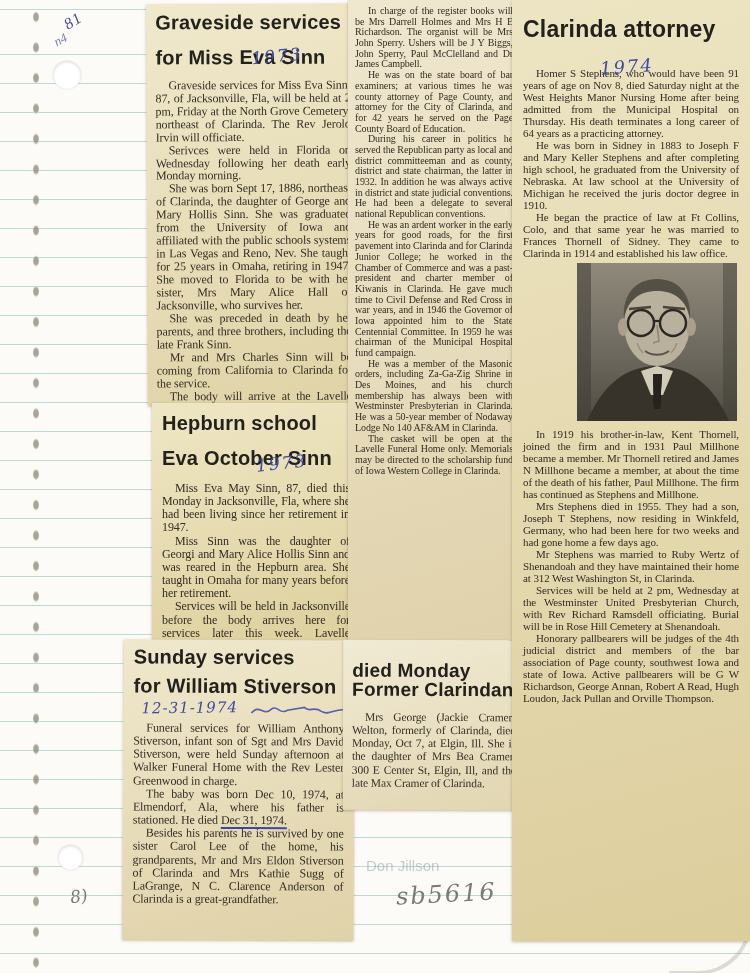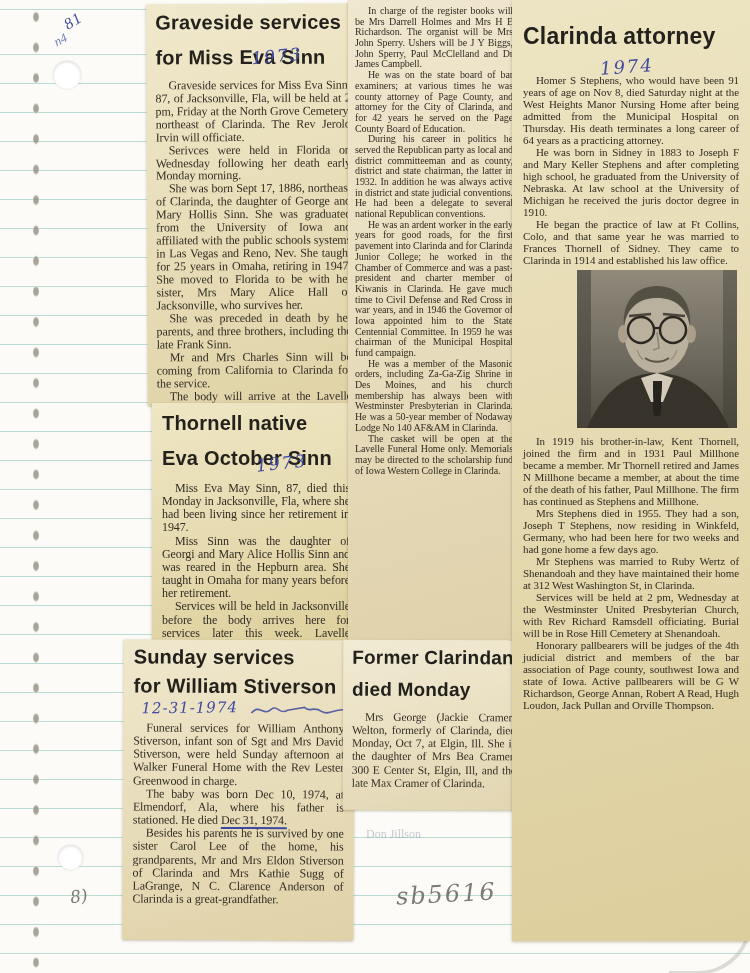--- a/index.html
+++ b/index.html
@@ -67,21 +67,21 @@
   .clip-d{left:348px; top:0px; width:172px; height:661px; background-color:#e9debc; padding:6px 7px 4px;}
   .clip-d .body{font-size:10px; line-height:1.07; letter-spacing:-.1px;}
 
   .clip-e{left:343px; top:640px; width:182px; height:170px; background-color:#ece3c4; padding:8px 9px 6px; transform:rotate(.2deg);}
   .clip-e .t{font-size:19px;}
   .clip-e .t2{margin-top:13px;}
   .clip-e .body{margin-top:11px; font-size:11.5px; line-height:1.15; letter-spacing:-.1px;}
 
   .clip-f{left:512px; top:0px; width:238px; height:941px; background-color:#e6daac; padding:9px 11px 10px;}
   .clip-f .t{font-size:23px;}
-  .clip-f .t2{margin-top:16px;}
+  .clip-f .t2{margin-top:9px;}
   .clip-f .body{font-size:11px; line-height:1.09; letter-spacing:-.1px;}
   .clip-f .body1{margin-top:26px;}
   .clip-f .body2{margin-top:7px;}
   .photo{display:block; width:160px; height:158px; margin:4px 2px 3px auto;}
   .photo-caption{
     margin-top:4px; font-weight:bold; font-size:12px; line-height:1.15;
     text-align:left; color:#2a2720;
   }
 
   
@@ -98,23 +98,23 @@
   .scribble{position:absolute;}
   .pencil{
     position:absolute; font-family:"DejaVu Serif","Liberation Serif",serif;
     font-style:italic; color:#7d7a73; white-space:nowrap;
   }
   .mark-81{left:64px; top:12px; font-size:16px; color:#3f4aa0; transform:rotate(-32deg); font-style:italic; position:absolute; letter-spacing:1px;}
   .mark-n4{left:54px; top:32px; font-size:13px; color:#5560ab; opacity:.8; transform:rotate(-28deg); font-style:italic; position:absolute;}
   .mark-8p{left:70px; top:886px; font-size:17px; transform:rotate(-8deg);}
   .mark-sb{left:396px; top:880px; font-size:24px; letter-spacing:2px; transform:rotate(-3deg);}
   .bleed{
-    position:absolute; left:366px; top:827px; font-size:12px;
+    position:absolute; left:366px; top:857px; font-size:15px;
     color:rgba(100,112,138,.35); filter:blur(.4px);
-    font-family:Liberation Serif, serif;
+    font-family:Liberation Sans, sans-serif;
   }
 </style>
 </head>
 <body>
 
 <div id="page">
   <div class="rules"></div>
   <div class="spiral"></div>
   <div class="punch-hole hole-top"></div>
   <div class="punch-hole hole-bottom"></div>
@@ -134,21 +134,21 @@
       <p>Graveside services for Miss Eva Sinn, 87, of Jacksonville, Fla, will be held at 2 pm, Friday at the North Grove Cemetery, northeast of Clarinda. The Rev Jerold Irvin will officiate.</p>
       <p>Serivces were held in Florida on Wednesday following her death early Monday morning.</p>
       <p>She was born Sept 17, 1886, northeast of Clarinda, the daughter of George and Mary Hollis Sinn. She was graduated from the University of Iowa and affiliated with the public schools systems in Las Vegas and Reno, Nev. She taught for 25 years in Omaha, retiring in 1947. She moved to Florida to be with her sister, Mrs Mary Alice Hall of Jacksonville, who survives her.</p>
       <p>She was preceded in death by her parents, and three brothers, including the late Frank Sinn.</p>
       <p>Mr and Mrs Charles Sinn will be coming from California to Clarinda for the service.</p>
       <p>The body will arrive at the Lavelle Funeral Home Thursday evening.</p>
     </div>
   </div>
 
   <div class="clip clip-b">
-    <div class="headline t t1">Thornell native</div>
+    <div class="headline t t1">Hepburn school</div>
     <div class="headline t t2">Eva October Sinn</div>
     <span class="hand hand-year hand-b">1973</span>
     <div class="body">
       <p>Miss Eva May Sinn, 87, died this Monday in Jacksonville, Fla, where she had been living since her retirement in 1947.</p>
       <p>Miss Sinn was the daughter of Georgi and Mary Alice Hollis Sinn and was reared in the Hepburn area. She taught in Omaha for many years before her retirement.</p>
       <p>Services will be held in Jacksonville before the body arrives here for services later this week. Lavelle Funeral Home is in charge.</p>
     </div>
   </div>
 
   <div class="clip clip-c">
@@ -172,22 +172,22 @@
       <p>In charge of the register books will be Mrs Darrell Holmes and Mrs H E Richardson. The organist will be Mrs John Sperry. Ushers will be J Y Biggs, John Sperry, Paul McClelland and Dr James Campbell.</p>
       <p>He was on the state board of bar examiners; at various times he was county attorney of Page County, and attorney for the City of Clarinda, and for 42 years he served on the Page County Board of Education.</p>
       <p>During his career in politics he served the Republican party as local and district committeeman and as county, district and state chairman, the latter in 1932. In addition he was always active in district and state judicial conventions. He had been a delegate to several national Republican conventions.</p>
       <p>He was an ardent worker in the early years for good roads, for the first pavement into Clarinda and for Clarinda Junior College; he worked in the Chamber of Commerce and was a past-president and charter member of Kiwanis in Clarinda. He gave much time to Civil Defense and Red Cross in war years, and in 1946 the Governor of Iowa appointed him to the State Centennial Committee. In 1959 he was chairman of the Municipal Hospital fund campaign.</p>
       <p>He was a member of the Masonic orders, including Za-Ga-Zig Shrine in Des Moines, and his church membership has always been with Westminster Presbyterian in Clarinda. He was a 50-year member of Nodaway Lodge No 140 AF&amp;AM in Clarinda.</p>
       <p>The casket will be open at the Lavelle Funeral Home only. Memorials may be directed to the scholarship fund of Iowa Western College in Clarinda.</p>
     </div>
   </div>
 
   <div class="clip clip-e">
+    <div class="headline t t2">died Monday</div>
     <div class="headline t t1">Former Clarindan</div>
-    <div class="headline t t2">died Monday</div>
     <div class="body">
       <p>Mrs George (Jackie Cramer) Welton, formerly of Clarinda, died Monday, Oct 7, at Elgin, Ill. She is the daughter of Mrs Bea Cramer, 300 E Center St, Elgin, Ill, and the late Max Cramer of Clarinda.</p>
     </div>
   </div>
 
   <div class="clip clip-f">
     <div class="headline t t2">Clarinda attorney</div>
     <span class="hand hand-year hand-f">1974</span>
     <div class="body body1">
       <p>Homer S Stephens, who would have been 91 years of age on Nov 8, died Saturday night at the West Heights Manor Nursing Home after being admitted from the Municipal Hospital on Thursday. His death terminates a long career of 64 years as a practicing attorney.</p>

